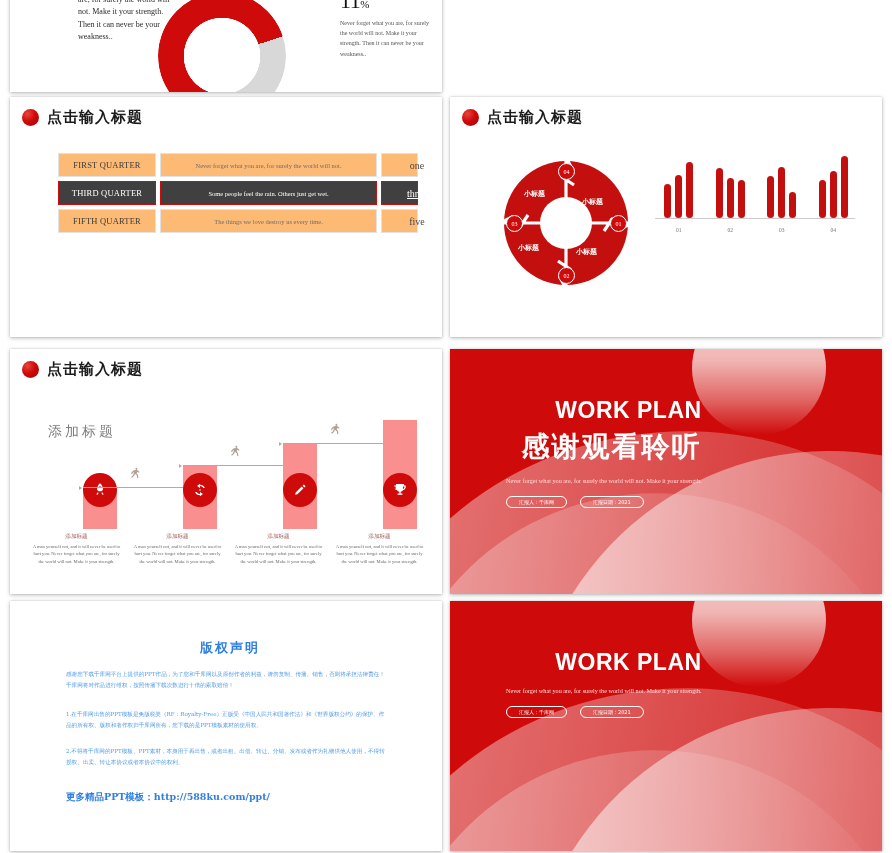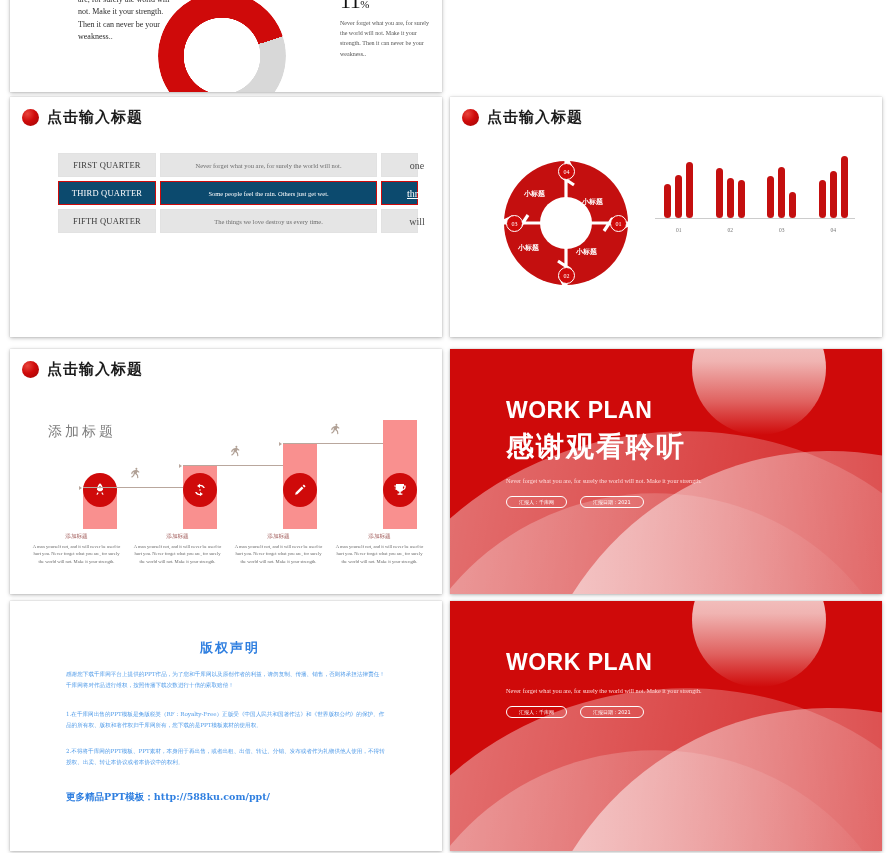--- a/index.html
+++ b/index.html
@@ -49,28 +49,28 @@
     margin-top: 4px; font-family: "Liberation Serif", serif;
     font-size: 6px; line-height: 1.7; color: #555;
   }
 
   
   #slideB { left: 10px; top: 97px; width: 432px; height: 240px; }
   #slideB .slide-title { left: 12px; top: 11px; }
   .q-table { position: absolute; left: 48px; top: 56px; width: 360px; }
   .q-row { display: flex; gap: 4px; margin-bottom: 4px; height: 24px; }
   .q-cell {
-    border: 1px solid #e2e2e2; background: #e5e5e5;
+    border: 1px solid #e2e2e2; background: #fdba74;
     display: flex; align-items: center; justify-content: center;
     font-family: "Liberation Serif", serif; color: #3a3a3a;
   }
   .q-name { width: 98px; font-size: 8.5px; letter-spacing: 0.2px; }
   .q-desc { flex: 1; font-size: 6.5px; color: #6d6d6d; }
   .q-num { width: 20px; font-size: 10px; color: #4a4a4a; padding-left: 35px; }
-  .q-row.hl .q-cell { background: #0c4a6e; border-color: #cf0a0a; color: #fff; }
+  .q-row.hl .q-cell { background: #404040; border-color: #cf0a0a; color: #fff; }
   .q-row.hl .q-desc { color: #fff; }
   .q-row.hl .q-num { color: #fff; text-decoration: underline; }
 
   
   #slideC { left: 450px; top: 97px; width: 432px; height: 240px; }
   #slideC .slide-title { left: 12px; top: 11px; }
   .c-ring { position: absolute; left: 48px; top: 58px; width: 136px; height: 136px; }
   .c-seg-label {
     position: absolute; color: #fff; font-size: 7px; font-weight: bold;
     font-family: "DejaVu Sans", sans-serif; white-space: nowrap;
@@ -113,21 +113,21 @@
     background: #cf0a0a; display: flex; align-items: center; justify-content: center;
   }
   .d-circle svg { width: 16px; height: 16px; fill: #fff; }
   .d-runner { position: absolute; width: 14px; height: 17px; fill: #b0a095; }
   .d-caps { position: absolute; left: 16px; top: 184px; width: 404px; display: flex; }
   .d-cap { flex: 1; text-align: center; padding: 0 5px; }
   .d-cap-title { font-size: 5.6px; color: #a05a58; font-family: "DejaVu Sans", sans-serif; }
   .d-cap-body { margin-top: 2px; font-size: 4.6px; line-height: 1.6; color: #6a6a6a; font-family: "Liberation Serif", serif; }
 
   
-  .wp { background: #cf0a0a; }
+  .wp { background: #cf0a0a; text-align: right; }
   #slideE { left: 450px; top: 349px; width: 432px; height: 245px; }
   #slideF { left: 450px; top: 601px; width: 432px; height: 250px; }
   .wp-sun {
     position: absolute; right: 56px; top: -48px; width: 134px; height: 134px; border-radius: 50%;
     background: linear-gradient(180deg, #f6dcdb 0%, #f0b4b2 45%, #e06260 75%, #cf0a0a 100%);
   }
   .wp-hill {
     position: absolute; border-radius: 50% 50% 0 0 / 100% 100% 0 0;
   }
   .wp-h1 {
@@ -212,21 +212,21 @@
           <div class="q-cell q-num">one</div>
         </div>
         <div class="q-row hl">
           <div class="q-cell q-name">THIRD QUARTER</div>
           <div class="q-cell q-desc">Some people feel the rain. Others just get wet.</div>
           <div class="q-cell q-num">three</div>
         </div>
         <div class="q-row">
           <div class="q-cell q-name">FIFTH QUARTER</div>
           <div class="q-cell q-desc">The things we love destroy us every time.</div>
-          <div class="q-cell q-num">will</div>
+          <div class="q-cell q-num">five</div>
         </div>
       </div>
   </div>
 
   <div class="slide" id="slideC">
     <div class="slide-title">
       <span class="bullet-dot"></span>
       <span class="title-text">点击输入标题</span>
     </div>
 

